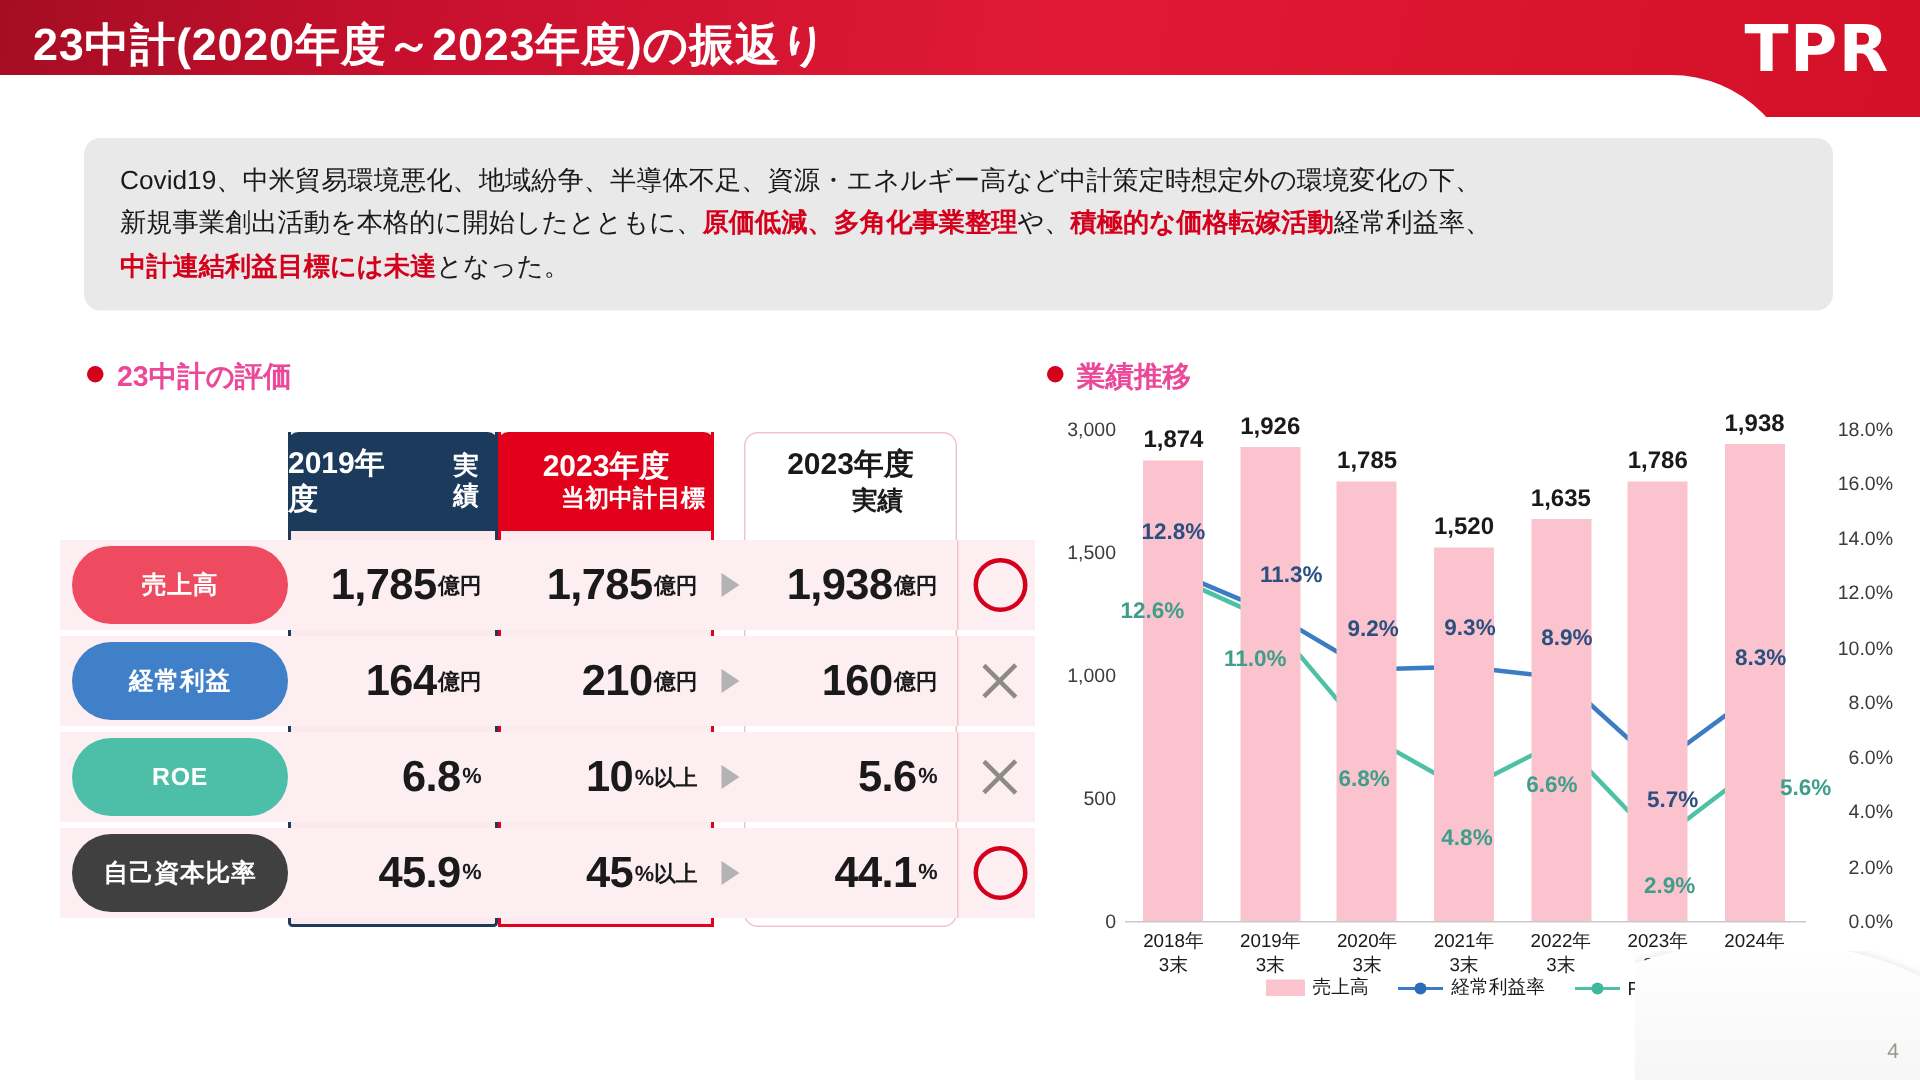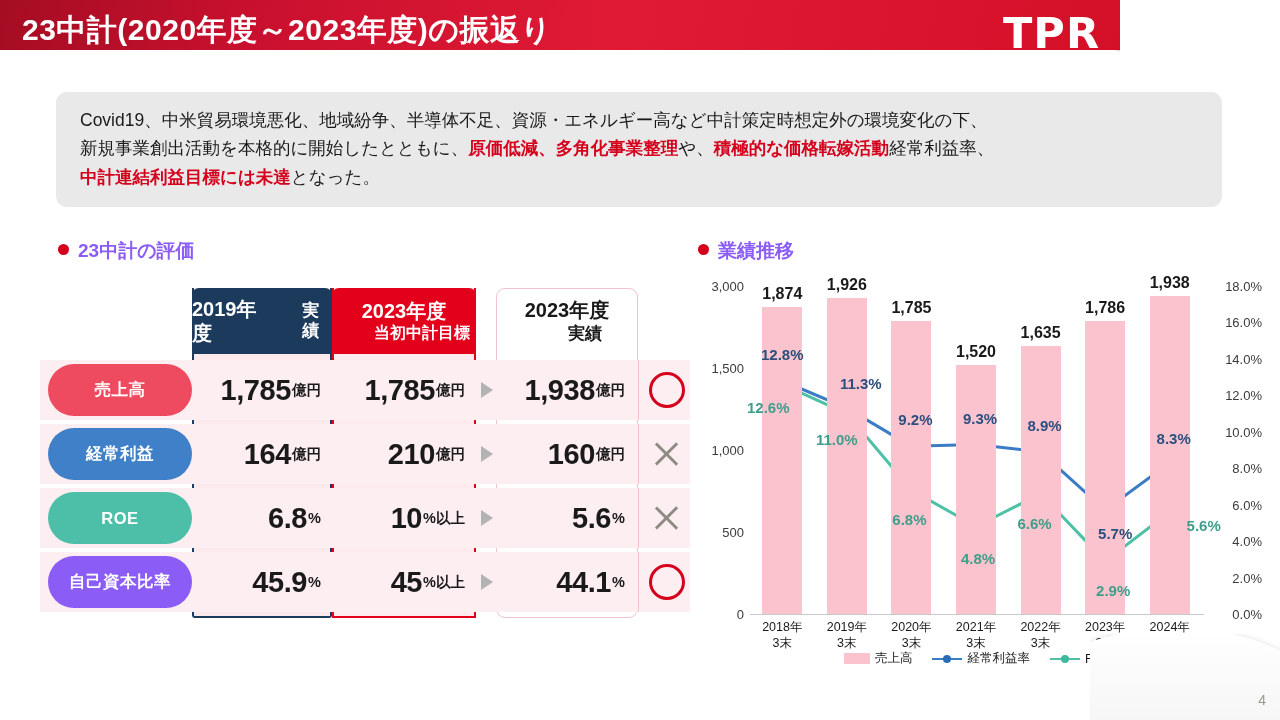--- a/index.html
+++ b/index.html
@@ -6,21 +6,21 @@
   body{
     width:1280px;height:720px;overflow:hidden;
     background:#ffffff;
     font-family:"Liberation Sans","DejaVu Sans",sans-serif;
     position:relative;
   }
   .slide{position:absolute;inset:0;background:#fff;}
 
   
   .header{
-    position:absolute;left:0;top:0;width:1120px;height:78px;
+    position:absolute;left:0;top:0;width:1280px;height:78px;
     background:linear-gradient(100deg,#a50d23 0%,#c8102e 22%,#e01a34 55%,#d40f28 100%);
     overflow:hidden;
   }
   .header-curve{
     position:absolute;left:-60px;bottom:-64px;width:1260px;height:92px;
     background:#ffffff;border-radius:0 86px 0 0;
   }
   .header-title{
     position:absolute;left:22px;top:10px;
     font-size:30px;font-weight:700;color:#ffffff;letter-spacing:.5px;
@@ -38,21 +38,21 @@
     background:#e9e9e9;border-radius:11px;
     padding:14px 20px 16px 24px;box-sizing:border-box;
   }
   .summary p{
     margin:0;font-size:17.5px;line-height:1.62;color:#1a1a1a;
     white-space:nowrap;
   }
   .em{color:#d5001c;font-weight:700;}
 
   
-  .sec-head{position:absolute;font-size:19px;font-weight:700;color:#8b5cf6;}
+  .sec-head{position:absolute;font-size:19px;font-weight:700;color:#ec4899;}
   .sec-head .dot{
     display:inline-block;width:11px;height:11px;border-radius:50%;
     background:#d5001c;margin-right:9px;vertical-align:2px;
   }
   #sec-left{left:58px;top:238px;}
   #sec-right{left:698px;top:238px;}
 
   
   .tbl{position:absolute;left:40px;top:288px;width:650px;height:330px;}
 
@@ -312,21 +312,21 @@
             <span class="num">5.6</span>
             <span class="unit">%</span>
           </div>
           <div class="divider"></div>
           <div class="mark">
             <span class="cross"></span>
           </div>
         </div>
         <div class="row">
           <div class="band"></div>
-          <div class="pill" style="background:#8b5cf6">自己資本比率</div>
+          <div class="pill" style="background:#404040">自己資本比率</div>
           <div class="cell c1">
             <span class="num">45.9</span>
             <span class="unit">%</span>
           </div>
           <div class="cell c2">
             <span class="num">45</span>
             <span class="unit">%以上</span>
           </div>
           <div class="arrow">
             <i></i>

